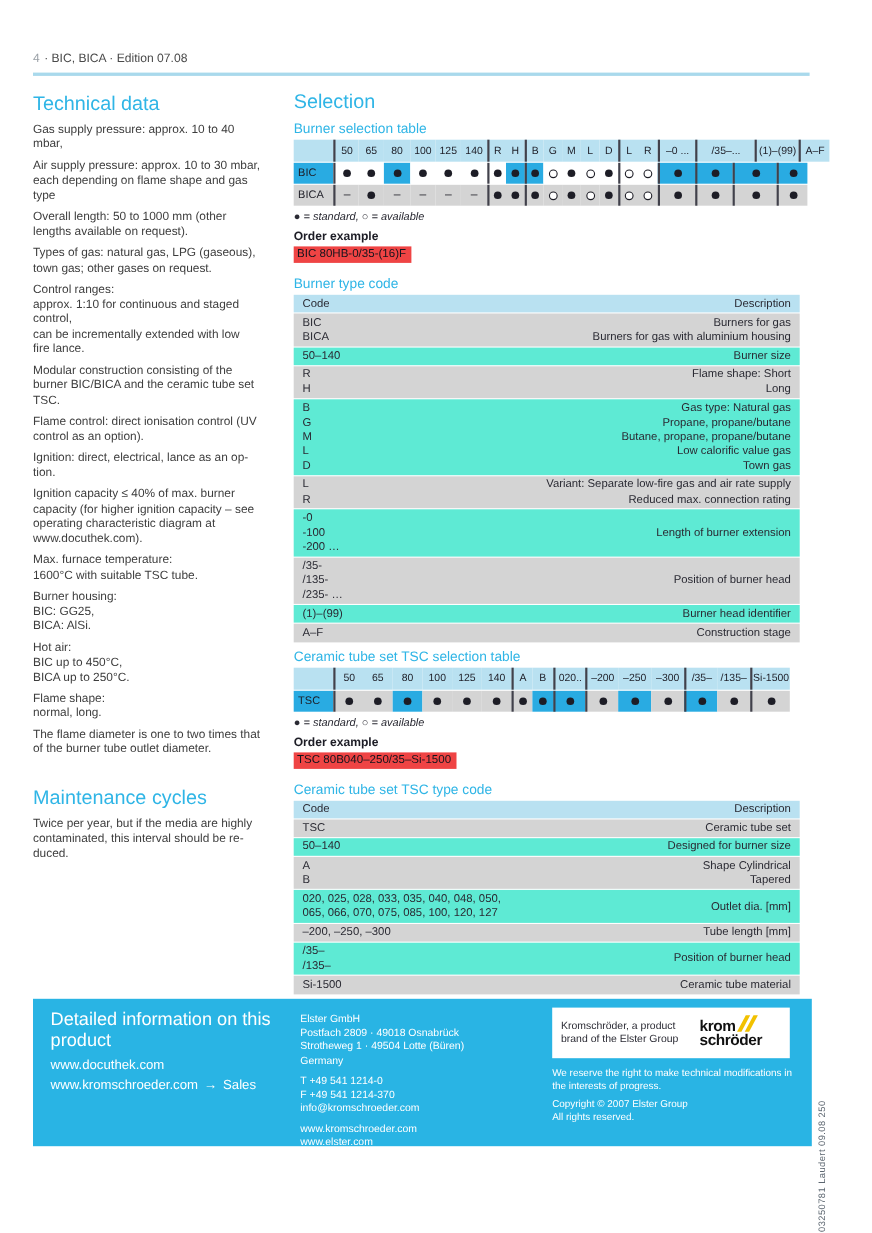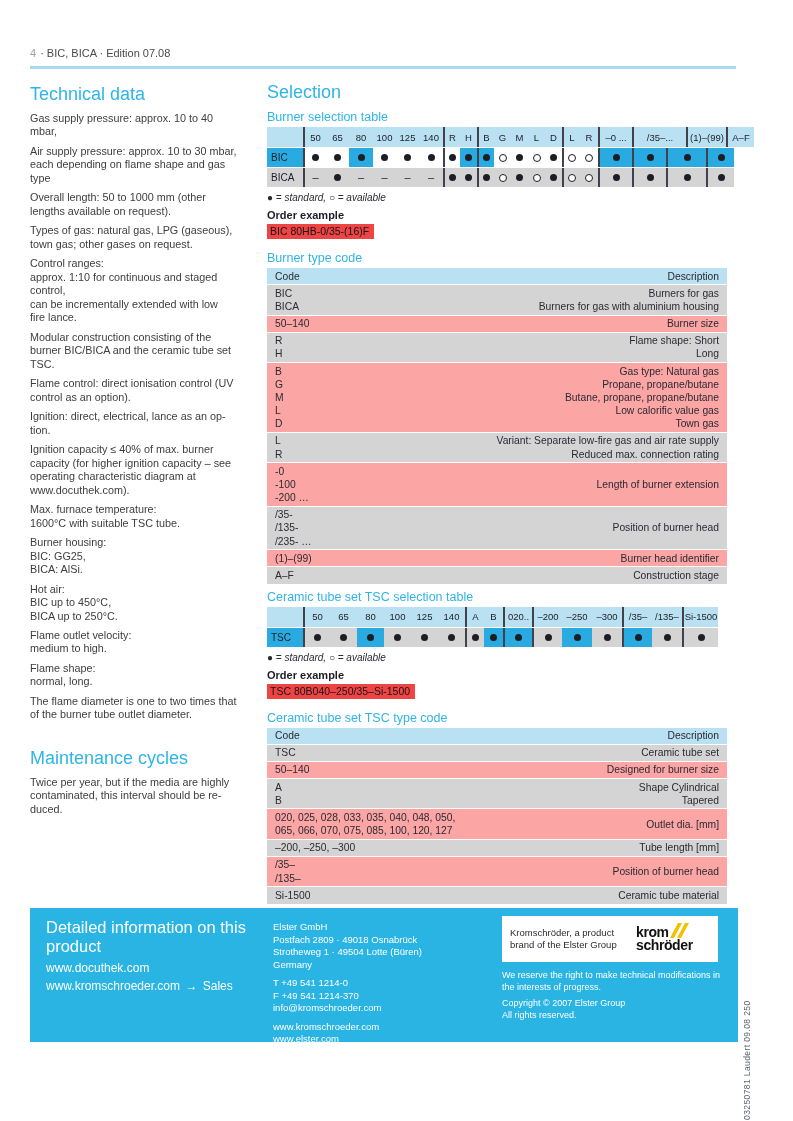--- a/index.html
+++ b/index.html
@@ -46,21 +46,21 @@
   .ord-value{display:inline-block;background:#ef4444;color:#14141c;font-size:10.5px;
              padding:1px 5px 2px 3px;margin-top:2px;}
 
   
   .ct{margin-top:2px;width:100%;}
   .ct-row{display:flex;justify-content:space-between;padding:1.5px 8px;
           font-size:10.3px;line-height:1.28;color:#2a2a33;box-sizing:border-box;}
   .ct-row + .ct-row{margin-top:1px;}
   .ct-head{background:#b9e1f1;}
   .ct-g{background:#d4d4d4;}
-  .ct-w{background:#fca5a5;}
+  .ct-w{background:#5eead4;}
   .ct-code{white-space:pre-line;text-align:left;}
   .ct-desc{white-space:pre-line;text-align:right;display:flex;align-items:center;justify-content:flex-end;}
   .tsc-block{margin-top:4px;}
 
   
   .footer{position:absolute;left:30px;top:908px;width:708px;height:134px;background:#29b4e4;color:#fff;}
   .f-left{position:absolute;left:16px;top:10px;width:228px;}
   .f-h1{font-size:16.5px;line-height:1.18;font-weight:normal;}
   .f-h1.contact{margin-top:17px;}
   .f-link{font-size:12px;margin-top:4px;}
@@ -117,22 +117,20 @@
 operating characteristic diagram at
 www.docuthek.com).</p>
       <p class="tech">Max. furnace temperature:
 1600°C with suitable TSC tube.</p>
       <p class="tech">Burner housing:
 BIC: GG25,
 BICA: AlSi.</p>
       <p class="tech">Hot air:
 BIC up to 450°C,
 BICA up to 250°C.</p>
-      <p class="tech">Flame outlet velocity:
-medium to high.</p>
       <p class="tech">Flame shape:
 normal, long.</p>
       <p class="tech">The flame diameter is one to two times that
 of the burner tube outlet diameter.</p>
     </div>
   <div class="h1 maint-h">Maintenance cycles</div>
   <p class="tech">Twice per year, but if the media are highly
 contaminated, this interval should be re-
 duced.</p>
 </div>

